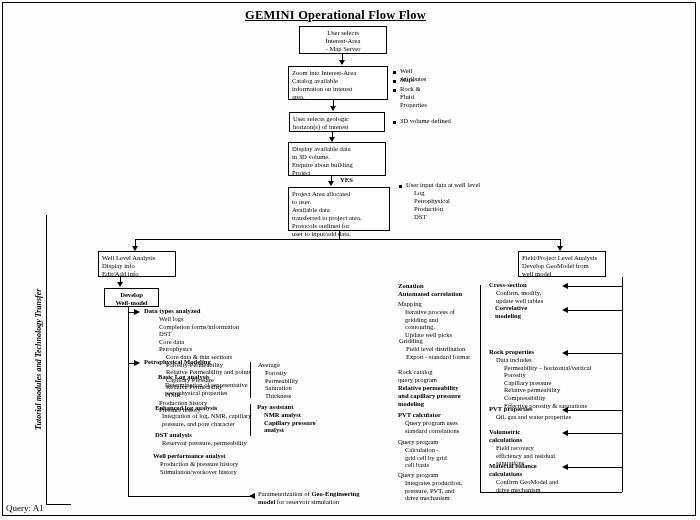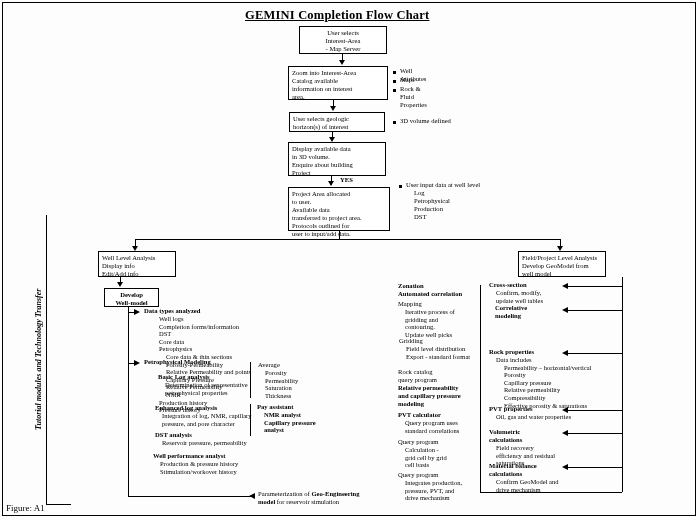--- a/index.html
+++ b/index.html
@@ -55,21 +55,21 @@
   .ind3{padding-left:22px;}
   .hdr{font-weight:bold;font-size:6.6px;line-height:8px;white-space:nowrap;}
   .sub{font-size:6.5px;line-height:7.6px;white-space:nowrap;}
 </style>
 </head>
 <body>
 
 <div id="page">
   <div class="border-frame"></div>
 
-  <div class="abs title" style="left:245px;top:8px;">GEMINI Completion Flow Chart</div>
+  <div class="abs title" style="left:245px;top:8px;">GEMINI Operational Flow Flow</div>
 
   <div class="rot" style="left:34px;top:430px;">Tutorial modules and Technology Transfer</div>
   <div class="vline" style="left:46px;top:215px;height:290px;"></div>
   <div class="hline" style="left:46px;top:504px;width:25px;"></div>
 
   <div class="box abs" style="left:299px;top:26px;width:88px;height:28px;text-align:center;">
     <div>User selects</div>
     <div>Interest-Area</div>
     <div>- Map Server</div>
   </div>
@@ -340,14 +340,14 @@
   <div class="arrow-l" style="left:249px;top:493px;"></div>
   <div class="abs" style="left:258px;top:490px;width:200px;">
     <div class="txt">
       <span>Parameterization of </span><span class="b">Geo-Engineering</span>
     </div>
     <div class="txt">
       <span class="b">model</span><span> for reservoir simulation</span>
     </div>
   </div>
 
-  <div class="figcap">Figure: A1</div>
+  <div class="figcap">Query: A1</div>
 </div>
 
 </body></html>

